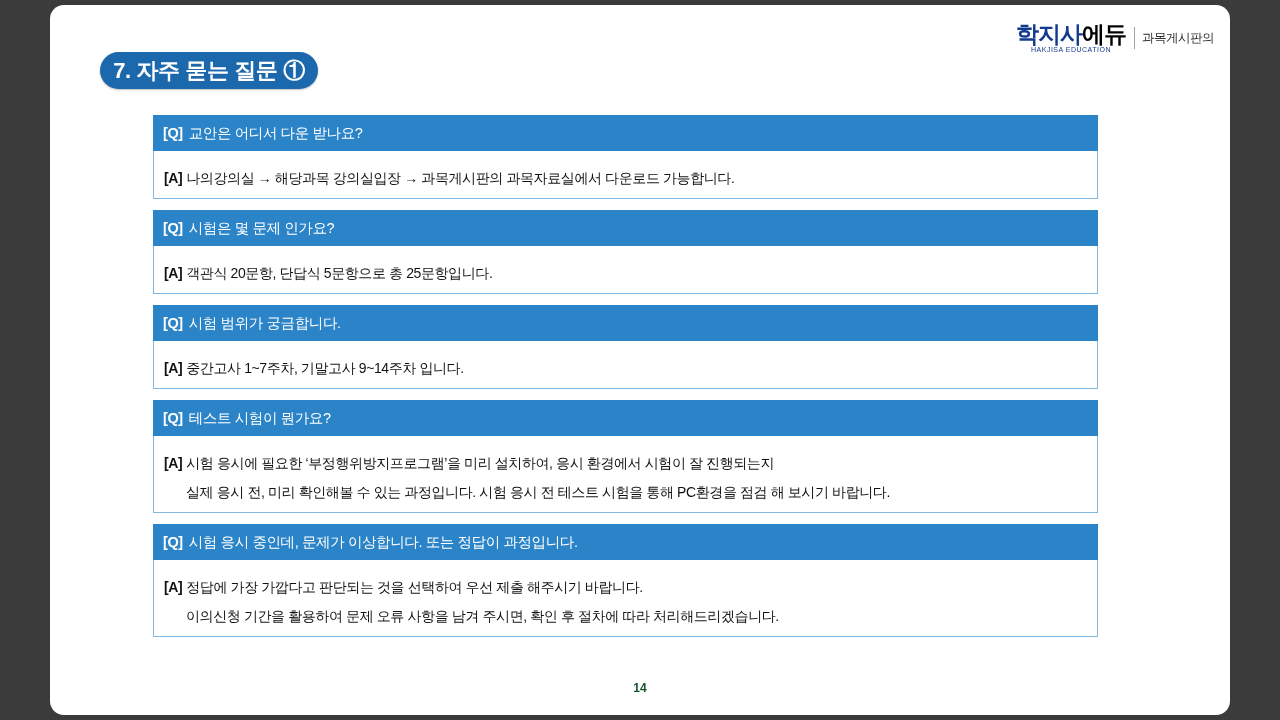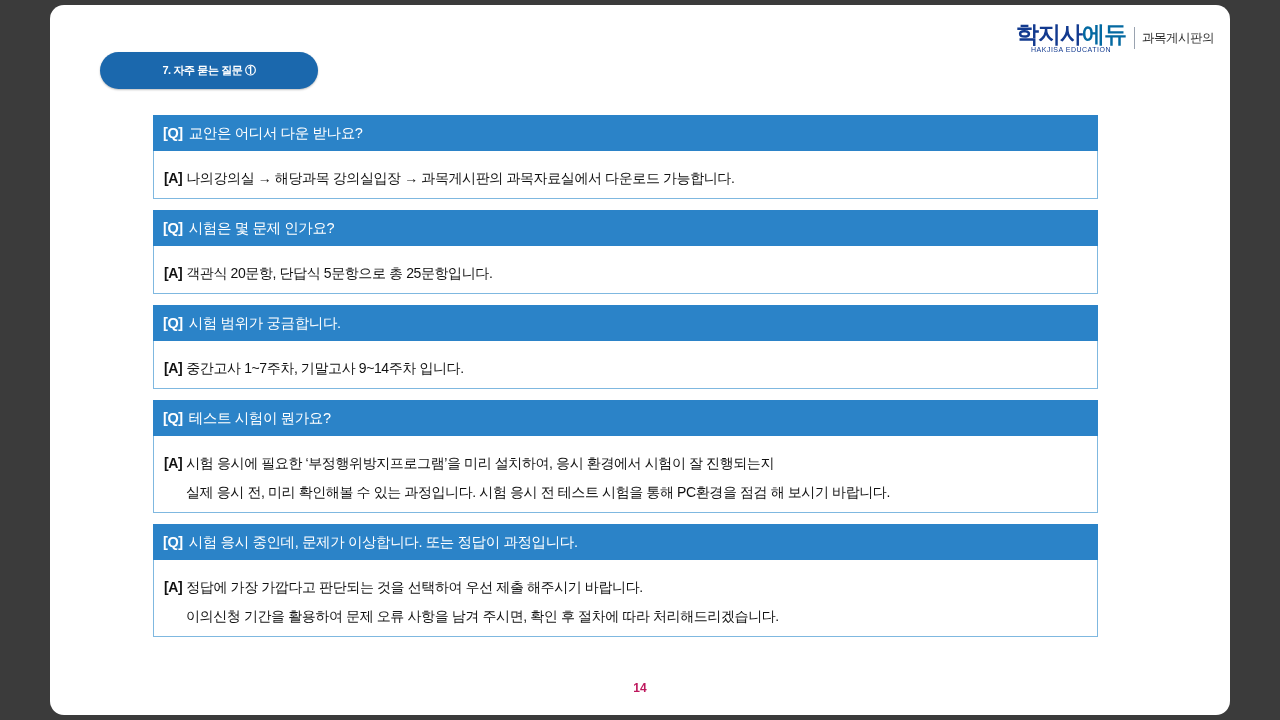--- a/index.html
+++ b/index.html
@@ -39,21 +39,21 @@
   }
   .logo-ko {
     font-size: 23px;
     font-weight: bold;
     color: #123a8f;
     letter-spacing: -1px;
     line-height: 22px;
     position: relative;
   }
   .logo-ko .edu {
-    color: #0369a1;
+    color: #000000;
   }
   .logo-en {
     font-size: 7px;
     color: #123a8f;
     letter-spacing: 0.5px;
     line-height: 8px;
     margin-top: 1px;
   }
   .logo-divider {
     width: 1px;
@@ -69,21 +69,21 @@
   
   .title-pill {
     position: absolute;
     left: 50px;
     top: 47px;
     width: 218px;
     height: 37px;
     background: #1b68ad;
     border-radius: 19px;
     color: #ffffff;
-    font-size: 11px;
+    font-size: 22px;
     font-weight: bold;
     display: flex;
     align-items: center;
     justify-content: center;
     letter-spacing: -0.4px;
     box-shadow: 0 1px 2px rgba(0,0,0,0.25);
   }
   
   .qa-wrap {
     position: absolute;
@@ -142,21 +142,21 @@
   }
   
   .page-num {
     position: absolute;
     left: 0;
     right: 0;
     bottom: 20px;
     text-align: center;
     font-size: 12px;
     font-weight: bold;
-    color: #be185d;
+    color: #14532d;
   }
 </style>
 </head>
 <body>
 
 <div class="slide">
 
   <div class="logo-area">
     <div class="logo-mark">
       <div class="logo-ko">

